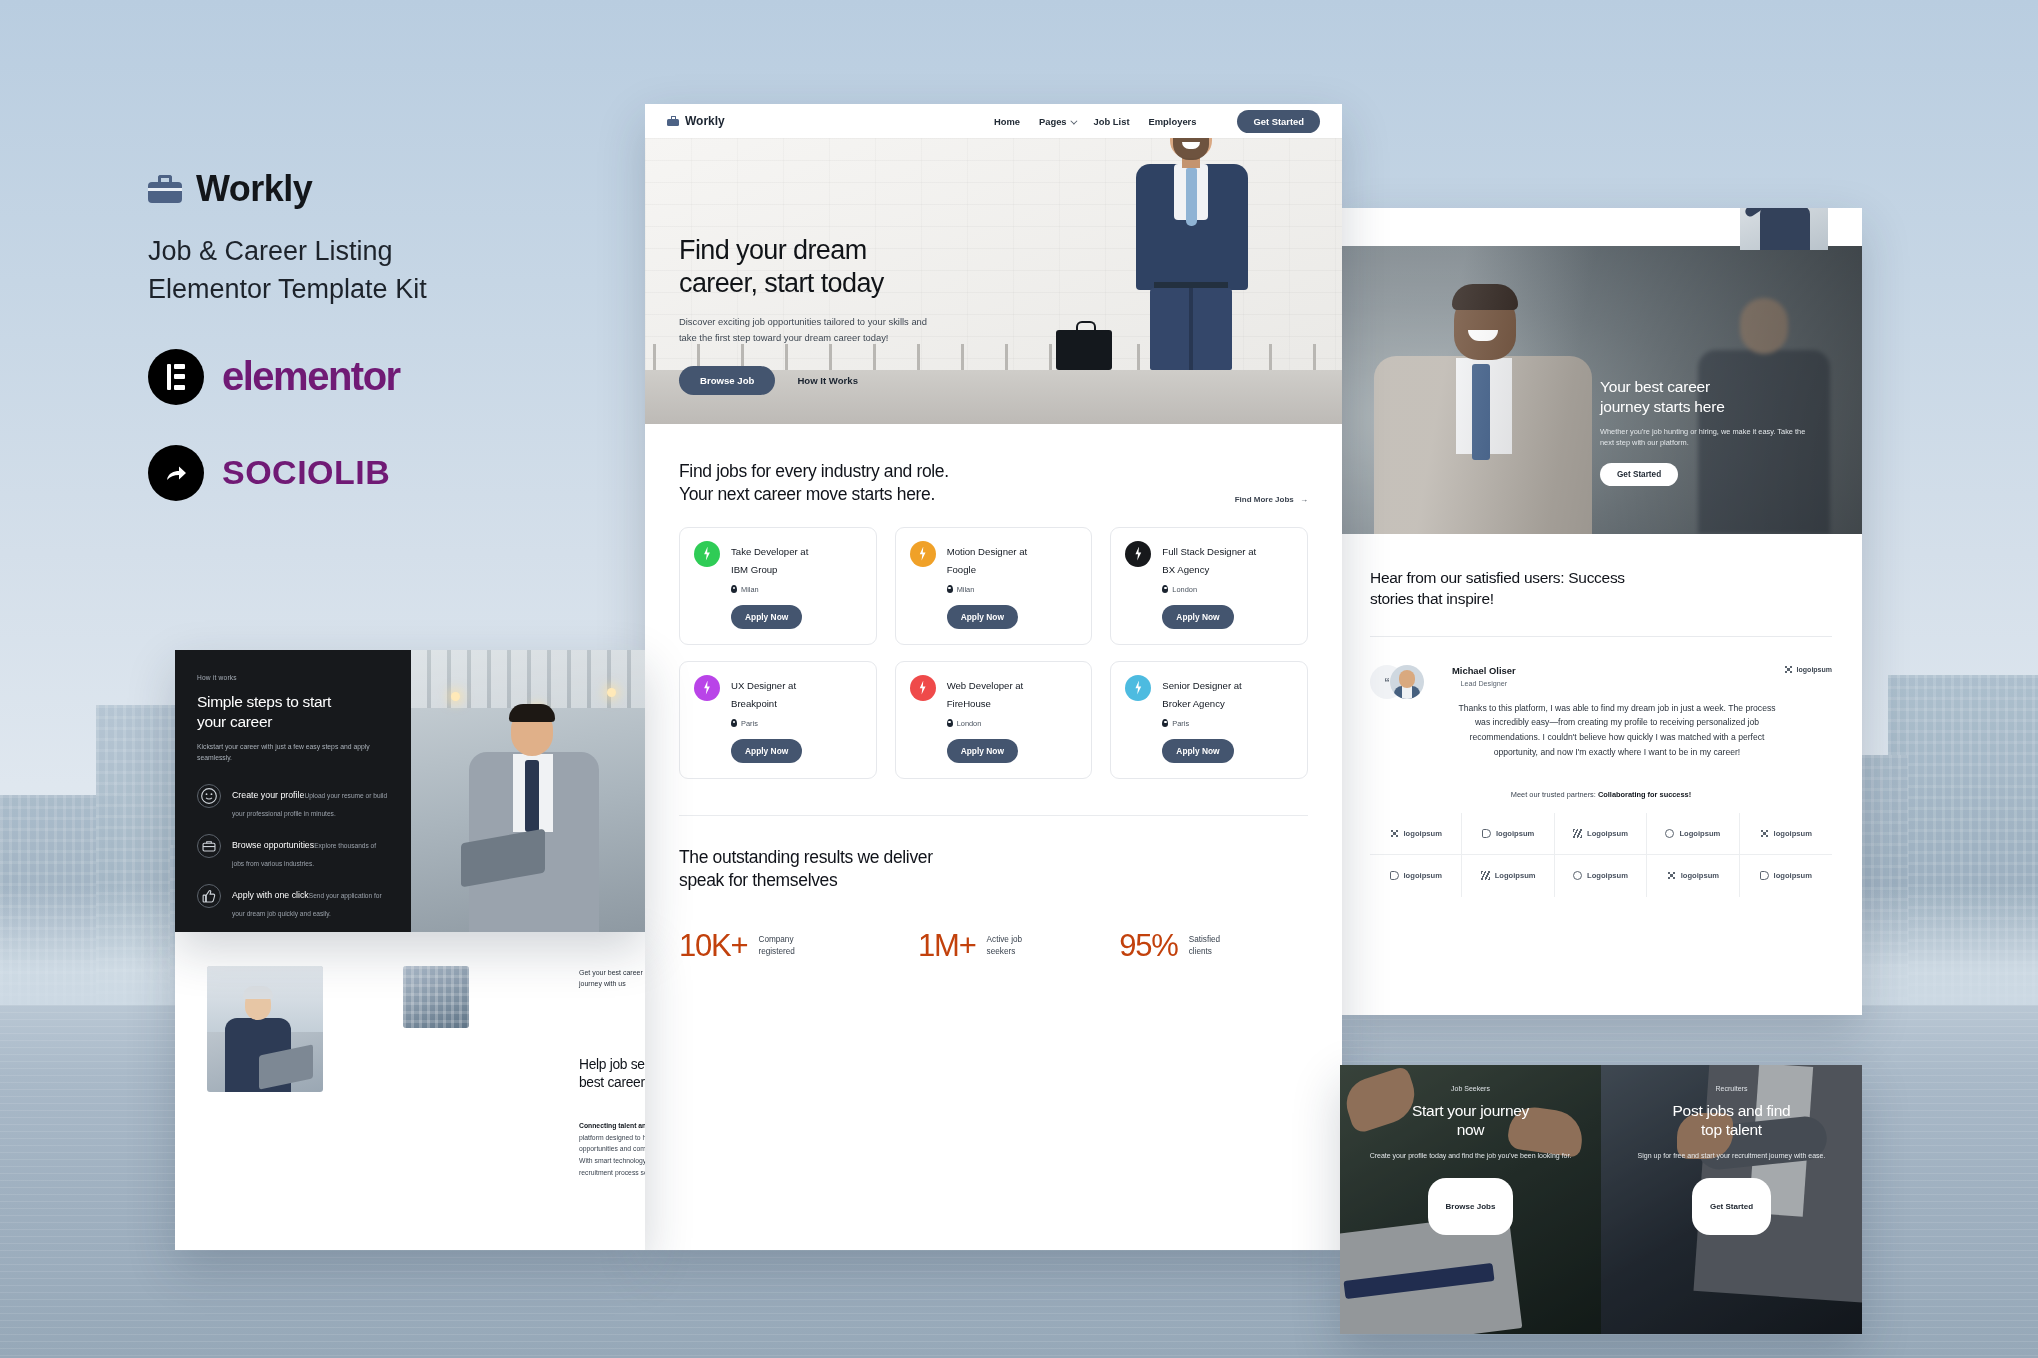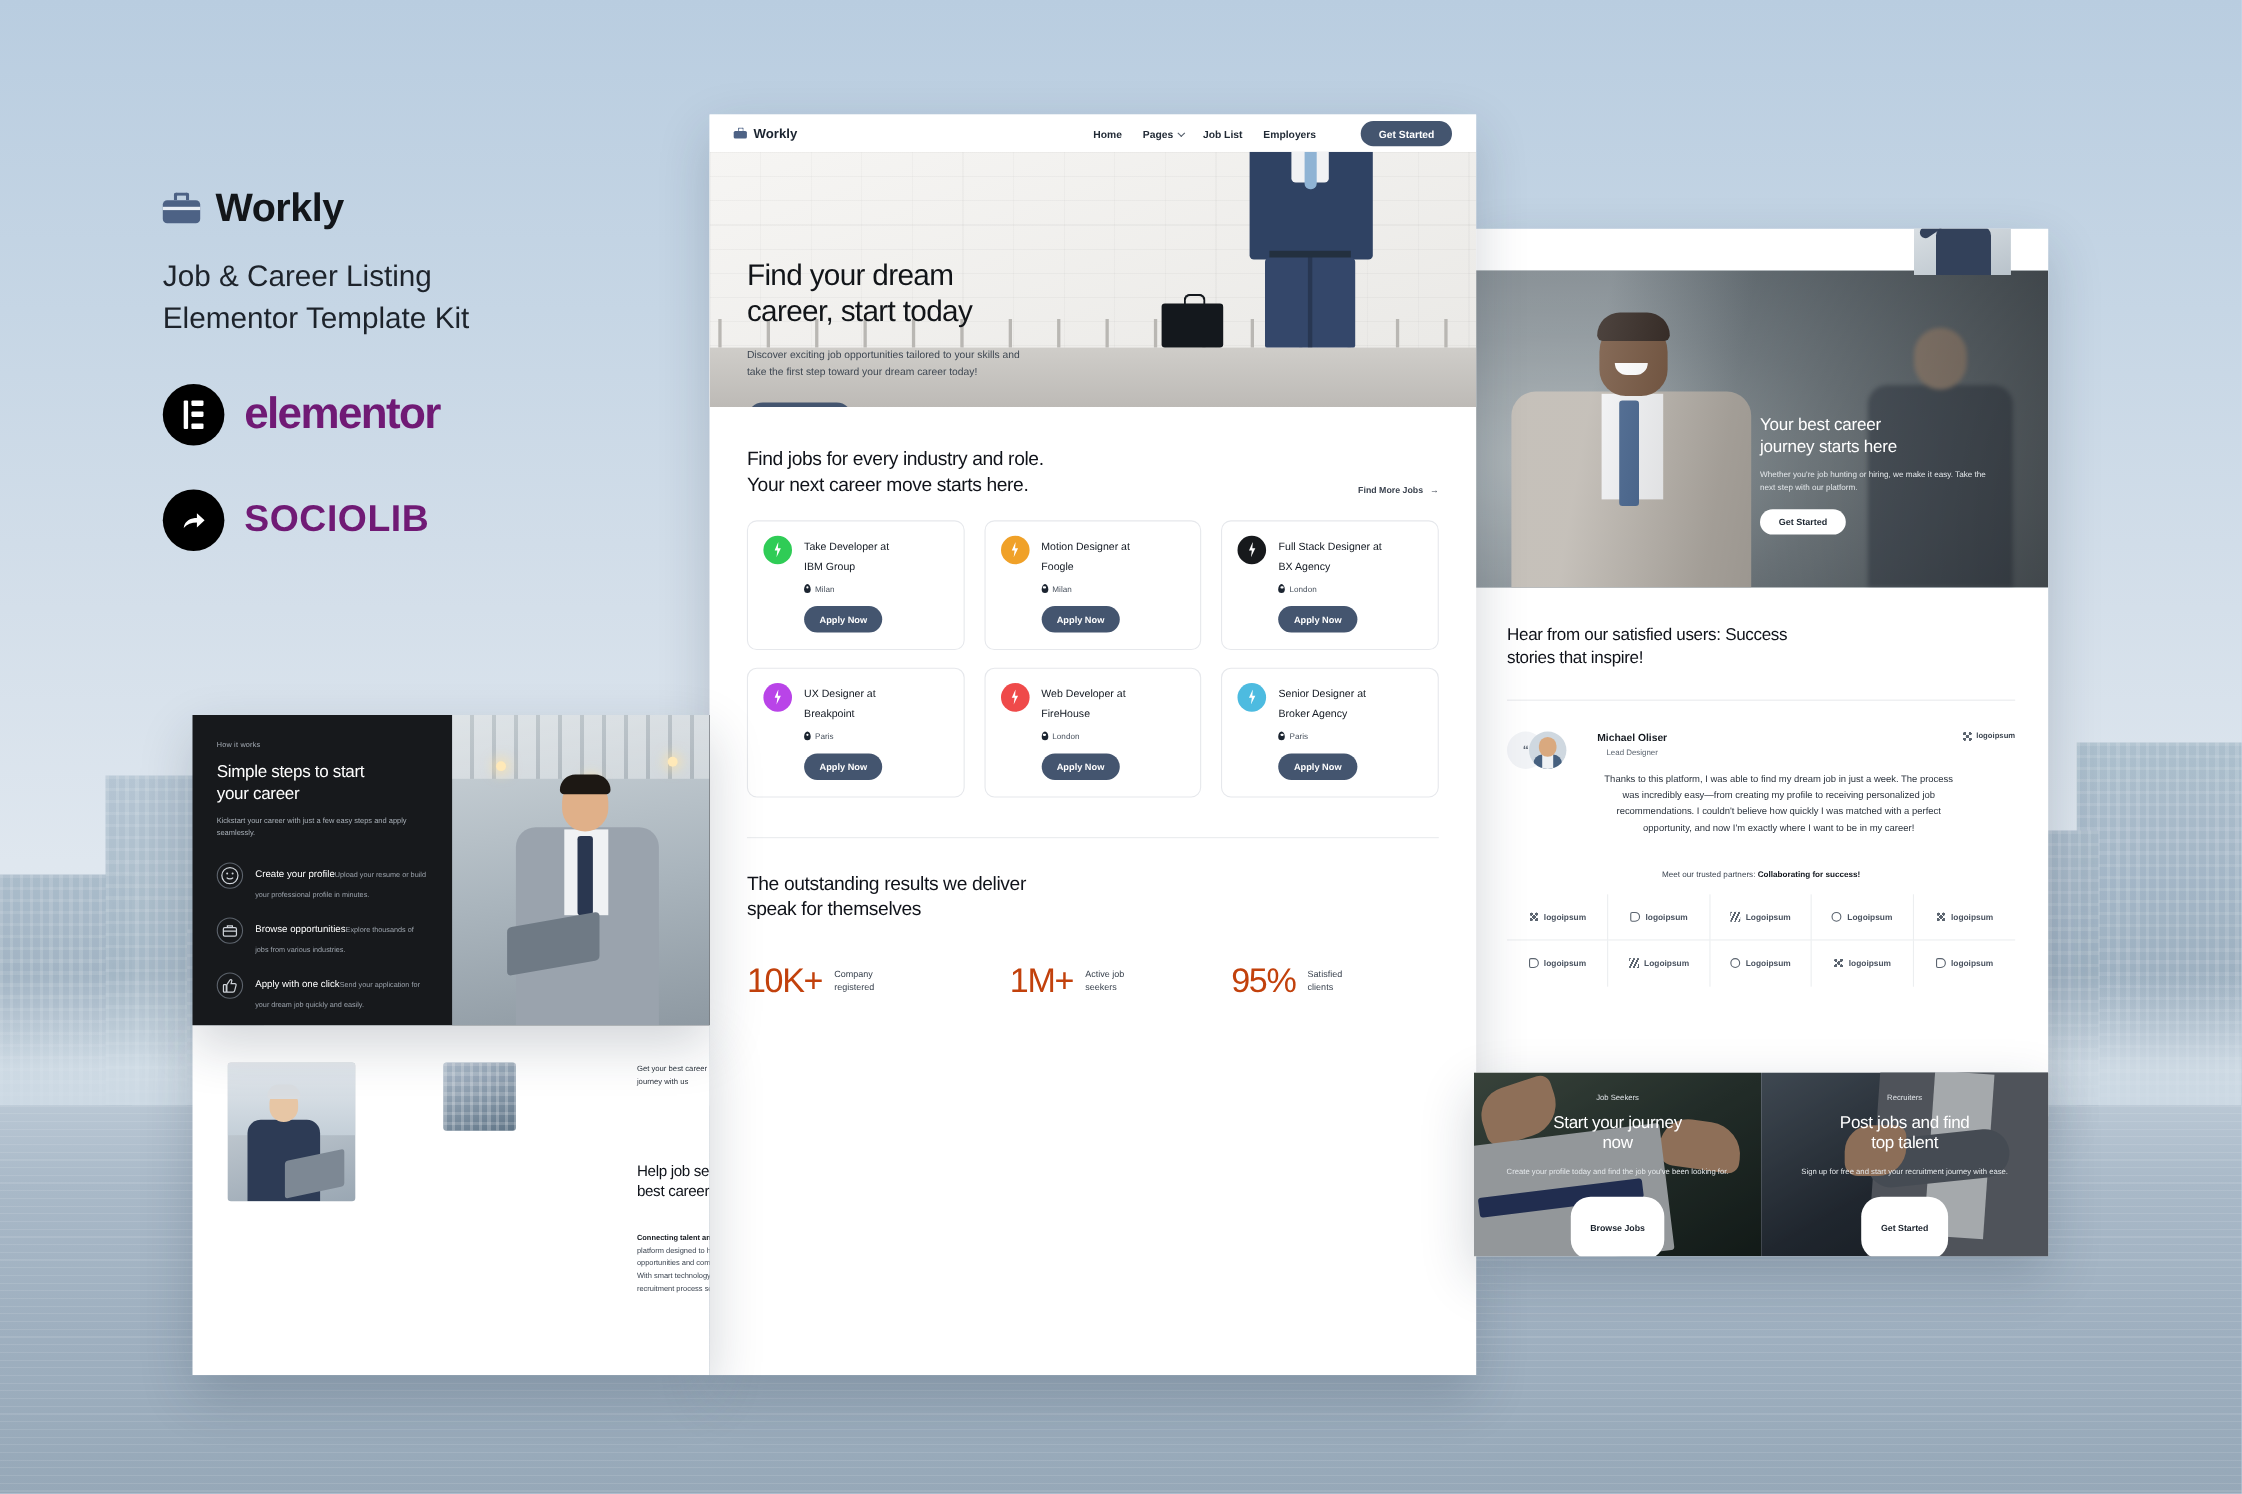--- a/index.html
+++ b/index.html
@@ -72,21 +72,21 @@
   .nav { height: 34px; display: flex; align-items: center; padding: 0 22px; background:#fff; position:relative; z-index:3;}
   .nav-logo { display:flex; align-items:center; gap:6px; font-size:12px; font-weight:700; color:#1b2430;}
   .nav-case { width:12px;height:10px;position:relative;flex:none;}
   .nav-case .b{position:absolute;left:0;bottom:0;width:12px;height:7.5px;background:#4d6285;border-radius:1.5px;}
   .nav-case .l{position:absolute;left:3.6px;top:0;width:5px;height:2.6px;border:1.2px solid #4d6285;border-bottom:none;border-radius:1px 1px 0 0;}
   .nav-links { margin-left:auto; display:flex; align-items:center; gap:19px; font-size:9.4px; color:#222b36; font-weight:600;}
   .nav-links .chev { display:inline-block; margin-left:3px; width:5px;height:5px;border-right:1.1px solid #555f6b;border-bottom:1.1px solid #555f6b;transform:rotate(45deg) translateY(-2px);}
   .nav-cta { margin-left:22px; background:#44556f; color:#fff; font-size:9.4px; font-weight:600;
              padding:6px 16px; border-radius:20px; }
 
-  .hero { position:relative; height:232px; background:#f2f1ef; overflow:hidden; }
+  .hero { position:relative; height:286px; background:#f2f1ef; overflow:hidden; }
   .hero-wall { position:absolute; inset:0;
      background:
        repeating-linear-gradient(180deg, rgba(0,0,0,.030) 0 1px, transparent 1px 22px),
        repeating-linear-gradient(90deg, rgba(0,0,0,.022) 0 1px, transparent 1px 46px),
        linear-gradient(160deg,#f6f5f3,#e9e8e5);
   }
   .hero-floor { position:absolute; left:0; right:0; bottom:0; height:54px;
      background: linear-gradient(180deg,#cfcdc9,#bdbab6); }
   .hero-rail { position:absolute; left:0; right:0; bottom:54px; height:26px; }
   .hero-rail i { position:absolute; bottom:0; width:3px; height:26px; background:#b9b7b3; }
@@ -244,21 +244,21 @@
              background: linear-gradient(160deg,#aebccb,#5f7governor); background: linear-gradient(160deg,#aebccb,#5f7486);}
   .lb-img2 i { position:absolute; inset:0;
              background-image: repeating-linear-gradient(90deg, rgba(255,255,255,.22) 0 3px, transparent 3px 8px),
                                repeating-linear-gradient(180deg, rgba(255,255,255,.16) 0 3px, transparent 3px 9px);}
   .lb-eyebrow { position:absolute; left:404px; top:36px; width:150px; font-size:7px; line-height:1.52; color:#2a323c;}
   .lb-h2 { position:absolute; left:404px; top:124px; width:200px; font-size:13.8px; line-height:1.33; color:#0f131a; letter-spacing:-.3px;}
   .lb-p { position:absolute; left:404px; top:188px; width:182px; font-size:6.8px; line-height:1.72; color:#3b4450;}
   .lb-p b { color:#11161d; }
 
   
-  #cta-cards { left: 1340px; top: 975px; width: 522px; height: 167px; z-index: 8; display:flex; }
+  #cta-cards { left: 1340px; top: 1065px; width: 522px; height: 269px; z-index: 8; display:flex; }
   .cta { position:relative; width:50%; height:100%; overflow:hidden; }
   .cta.seekers .bgi { position:absolute; inset:0; background: linear-gradient(150deg,#4c5a4d 0%, #2d3a33 48%, #16201b 100%);}
   .cta.seekers .desk{ position:absolute; left:-14px; bottom:-6px; width:190px; height:116px; background:#cfd3d6; transform:rotate(-7deg); border-radius:3px;}
   .cta.seekers .clip{ position:absolute; left:4px; bottom:44px; width:150px; height:18px; background:#2b3c6b; transform:rotate(-7deg); border-radius:3px;}
   .cta.seekers .hand{ position:absolute; left:6px; top:10px; width:70px; height:50px; background:#c79a77; border-radius:26px 10px 30px 12px; transform:rotate(-18deg);}
   .cta.seekers .hand2{position:absolute; right:18px; top:44px; width:74px; height:44px; background:#c79a77; border-radius:26px 30px 10px 14px; transform:rotate(8deg);}
   .cta.recruiters .bgi { position:absolute; inset:0; background: linear-gradient(150deg,#56626e 0%, #2a323c 52%, #161b21 100%);}
   .cta.recruiters .suit{ position:absolute; right:-10px; top:-18px; width:170px; height:250px; background:#6d727a; border-radius:26px 0 0 0; transform:rotate(4deg);}
   .cta.recruiters .shirt{position:absolute; right:54px; top:0px; width:54px; height:150px; background:#e9ecef; transform:rotate(4deg);}
   .cta.recruiters .arm{ position:absolute; left:96px; top:56px; width:130px; height:44px; background:#5f6670; border-radius:22px; transform:rotate(-6deg);}

